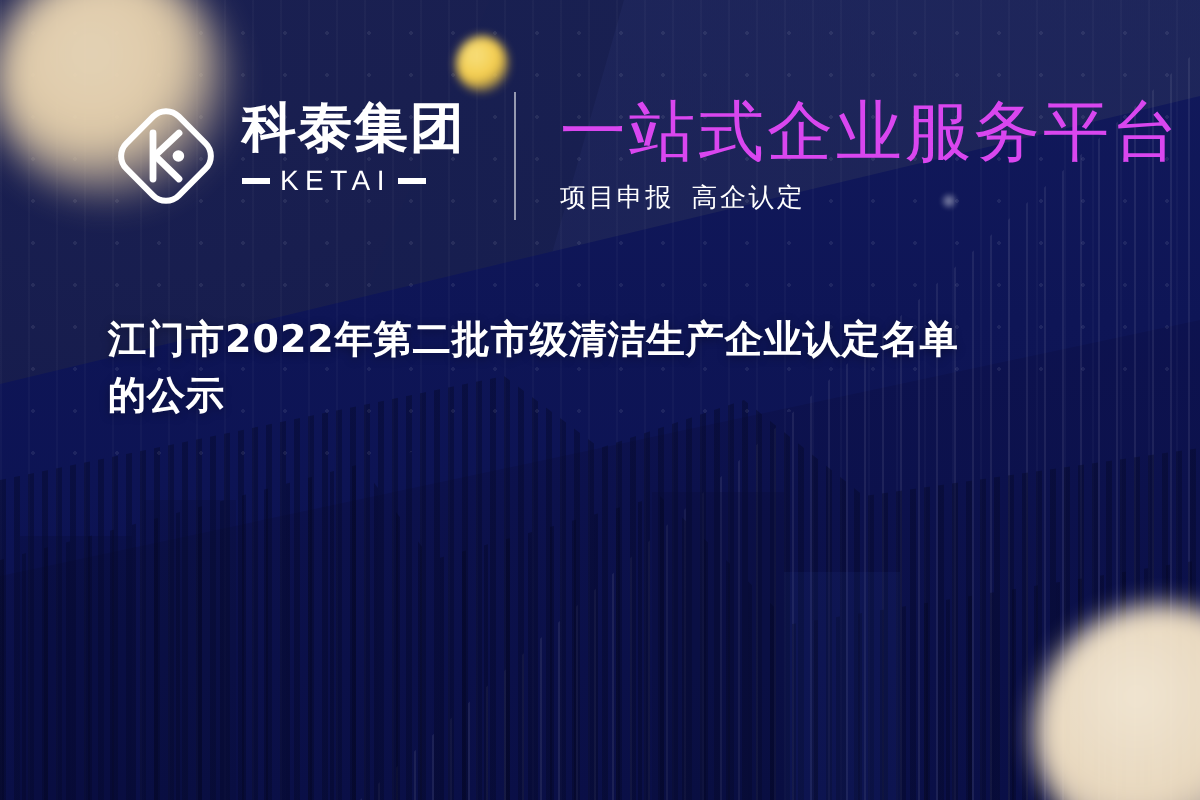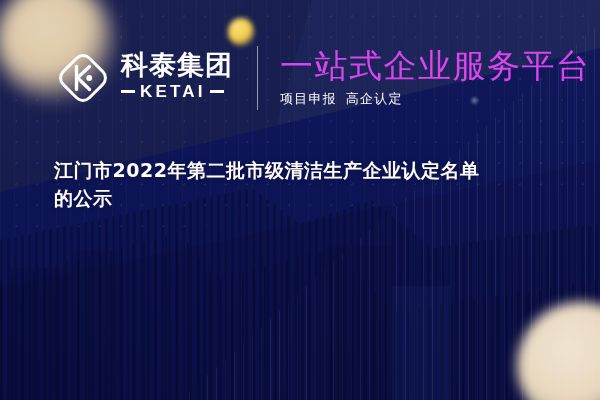--- a/index.html
+++ b/index.html
@@ -137,21 +137,21 @@
   #logo-cn{
     font-size:27px;font-weight:bold;color:#fff;letter-spacing:1px;
     line-height:1;font-family:"DejaVu Sans","Liberation Sans",sans-serif;
     white-space:nowrap;
   }
   #logo-en-row{
     display:flex;align-items:center;margin-top:5px;white-space:nowrap;
   }
   .dash{display:inline-block;width:14px;height:3px;background:#fff;}
   #logo-en{
-    font-size:17px;font-weight:bold;color:#fff;letter-spacing:3.2px;
+    font-size:14px;font-weight:normal;color:#fff;letter-spacing:3.2px;
     margin:0 4px 0 5px;line-height:1;
     font-family:"Liberation Sans",sans-serif;
   }
 
   #divider{
     width:1px;height:64px;background:rgba(255,255,255,.55);
     margin:0 22px 0 24px;flex:0 0 auto;
   }
 
   #slogan{display:flex;flex-direction:column;justify-content:center;}

